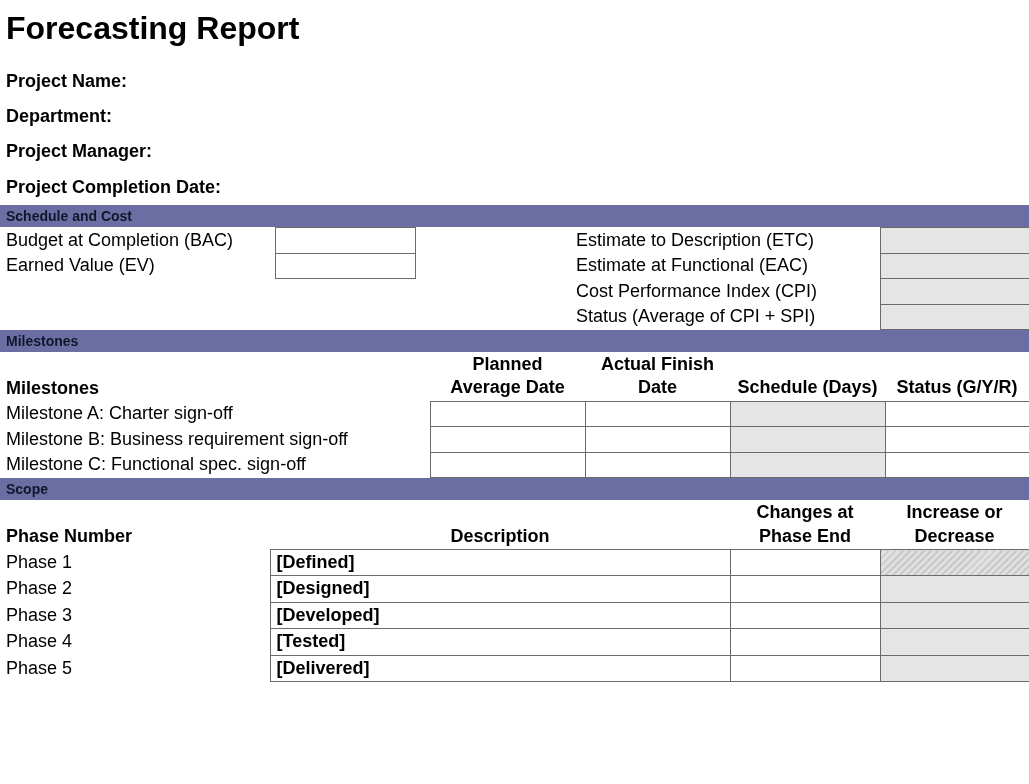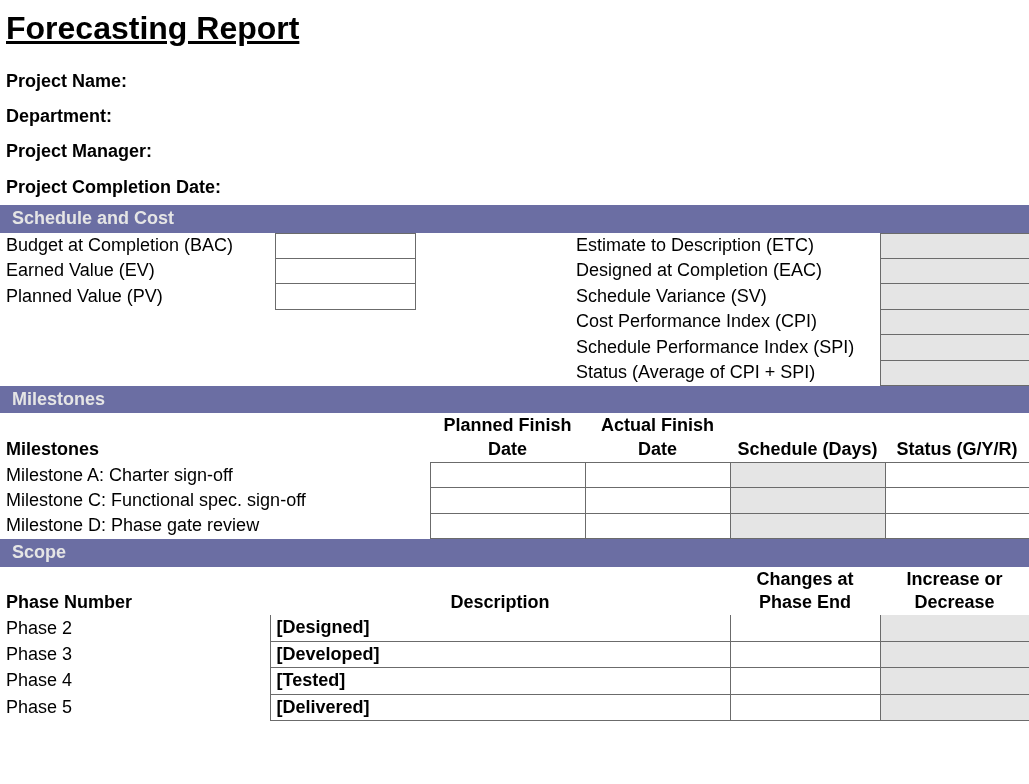--- a/index.html
+++ b/index.html
@@ -8,32 +8,31 @@
     font-size: 18px;
     color: #000;
     background: #fff;
     width: 1029px;
     line-height: 1.3;
   }
   .title {
     font-size: 32px;
     font-weight: bold;
     padding: 8px 0 14px 6px;
-    text-decoration: underline;
   }
   .meta-row {
     font-weight: bold;
     padding: 6px 6px 6px 6px;
   }
   .section-header {
     background: #6b6ea3;
-    color: #e5e5e5;
+    color: #0f172a;
     font-weight: bold;
-    padding: 2px 12px;
-    font-size: 18px;
+    padding: 2px 6px;
+    font-size: 14px;
   }
   table { border-collapse: collapse; width: 100%; table-layout: fixed; }
   td, th { padding: 1px 6px; vertical-align: middle; font-size: 18px; text-align: left; font-weight: normal; }
   th { font-weight: bold; }
   .b-all { border: 1px solid #6b6b6b; }
   .b-b { border-bottom: 1px solid #6b6b6b; }
   .b-l { border-left: 1px solid #6b6b6b; }
   .b-r { border-right: 1px solid #6b6b6b; }
   .grey { background: #e5e5e5; }
   .hatched {
@@ -66,42 +65,28 @@
     <td>Budget at Completion (BAC)</td>
     <td class="b-all"></td>
     <td></td>
     <td>Estimate to Description (ETC)</td>
     <td class="grey b-all"></td>
   </tr>
   <tr>
     <td>Earned Value (EV)</td>
     <td class="b-l b-r b-b"></td>
     <td></td>
-    <td>Designed at Completion (EAC)</td>
-    <td class="grey b-l b-r b-b"></td>
-  </tr>
-  <tr>
-    <td>Planned Value (PV)</td>
-    <td class="b-l b-r b-b"></td>
-    <td></td>
-    <td>Schedule Variance (SV)</td>
+    <td>Estimate at Functional (EAC)</td>
     <td class="grey b-l b-r b-b"></td>
   </tr>
   <tr>
     <td></td>
         <td></td>
         <td></td>
     <td>Cost Performance Index (CPI)</td>
-    <td class="grey b-l b-r b-b"></td>
-  </tr>
-  <tr>
-    <td></td>
-        <td></td>
-        <td></td>
-    <td>Schedule Performance Index (SPI)</td>
     <td class="grey b-l b-r b-b"></td>
   </tr>
   <tr>
     <td></td>
         <td></td>
         <td></td>
     <td>Status (Average of CPI + SPI)</td>
     <td class="grey b-l b-r b-b"></td>
   </tr>
 </tbody>
@@ -112,41 +97,41 @@
   <colgroup>
     <col style="width:430px">
       <col style="width:155px">
       <col style="width:145px">
       <col style="width:155px">
       <col style="width:144px">
   </colgroup>
   <tbody>
       <tr>
     <th style="vertical-align:bottom">Milestones</th>
-    <th class="center">Planned Finish Date</th>
+    <th class="center">Planned Average Date</th>
     <th class="center">Actual Finish Date</th>
     <th class="center" style="vertical-align:bottom">Schedule (Days)</th>
     <th class="center" style="vertical-align:bottom">Status (G/Y/R)</th>
   </tr>
   <tr>
     <td>Milestone A: Charter sign-off</td>
     <td class="b-all"></td>
     <td class="b-all"></td>
     <td class="grey b-all"></td>
     <td class="b-all"></td>
   </tr>
   <tr>
-    <td>Milestone C: Functional spec. sign-off</td>
+    <td>Milestone B: Business requirement sign-off</td>
     <td class="b-l b-r b-b"></td>
     <td class="b-l b-r b-b"></td>
     <td class="grey b-l b-r b-b"></td>
     <td class="b-l b-r b-b"></td>
   </tr>
   <tr>
-    <td>Milestone D: Phase gate review</td>
+    <td>Milestone C: Functional spec. sign-off</td>
     <td class="b-l b-r b-b"></td>
     <td class="b-l b-r b-b"></td>
     <td class="grey b-l b-r b-b"></td>
     <td class="b-l b-r b-b"></td>
   </tr>
 </tbody>
   </table>
 
 <div class="section-header">Scope</div>
 <table>
@@ -155,20 +140,26 @@
       <col style="width:460px">
       <col style="width:150px">
       <col style="width:149px">
   </colgroup>
   <tbody>
       <tr>
     <th style="vertical-align:bottom">Phase Number</th>
     <th class="center" style="vertical-align:bottom">Description</th>
     <th class="center">Changes at Phase End</th>
     <th class="center">Increase or Decrease</th>
+  </tr>
+  <tr>
+    <td>Phase 1</td>
+    <td class="b-all bold">[Defined]</td>
+    <td class="b-all"></td>
+    <td class="hatched b-all"></td>
   </tr>
   <tr>
     <td>Phase 2</td>
     <td class="b-l b-r b-b bold">[Designed]</td>
     <td class="b-l b-r b-b"></td>
     <td class="grey b-l b-r b-b"></td>
   </tr>
   <tr>
     <td>Phase 3</td>
     <td class="b-l b-r b-b bold">[Developed]</td>

